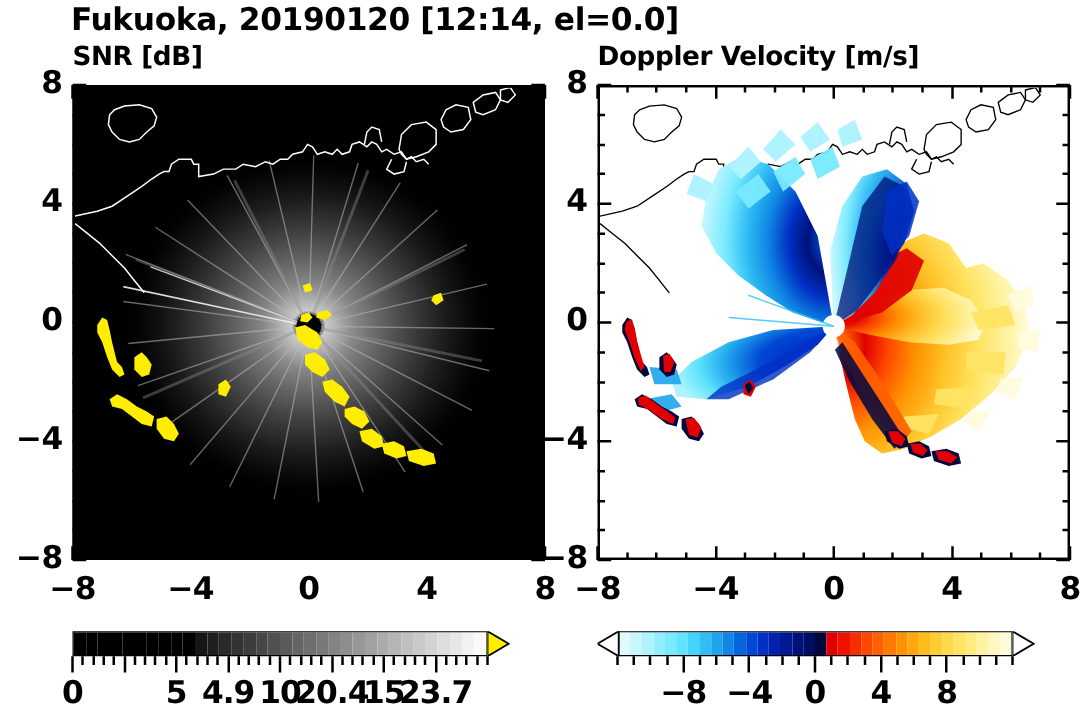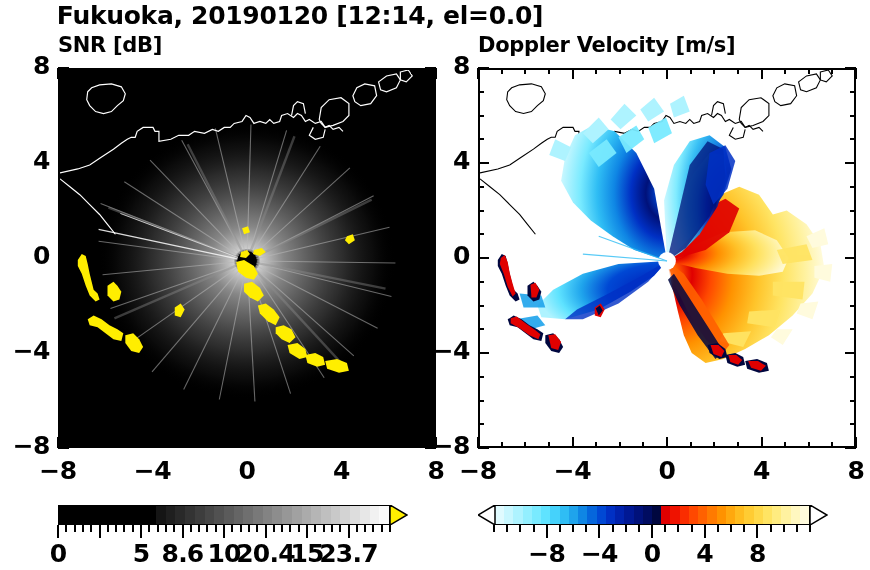--- a/index.html
+++ b/index.html
@@ -572,21 +572,21 @@
     <div class="cbtick" style="left: 330.9px; top: 525px; height: 7px;"></div>
     <div class="cbtick" style="left: 339.2px; top: 525px; height: 7px;"></div>
     <div class="cbtick" style="left: 347.5px; top: 525px; height: 13px;"></div>
     <div class="cbtick" style="left: 355.8px; top: 525px; height: 7px;"></div>
     <div class="cbtick" style="left: 364.1px; top: 525px; height: 7px;"></div>
     <div class="cbtick" style="left: 372.4px; top: 525px; height: 7px;"></div>
     <div class="cbtick" style="left: 380.7px; top: 525px; height: 7px;"></div>
     <div class="cbtick" style="left: 389px; top: 525px; height: 7px;"></div>
     <div class="cbar-ticklabel" style="left: 18px; top: 539px; width: 80px;">0</div>
     <div class="cbar-ticklabel" style="left: 101px; top: 539px; width: 80px;">5</div>
-    <div class="cbar-ticklabel" style="left: 142.5px; top: 539px; width: 80px;">8.6</div>
+    <div class="cbar-ticklabel" style="left: 142.5px; top: 539px; width: 80px;">4.9</div>
     <div class="cbar-ticklabel" style="left: 184px; top: 539px; width: 80px;">10</div>
     <div class="cbar-ticklabel" style="left: 225.5px; top: 539px; width: 80px;">20.4</div>
     <div class="cbar-ticklabel" style="left: 267px; top: 539px; width: 80px;">15</div>
     <div class="cbar-ticklabel" style="left: 308.5px; top: 539px; width: 80px;">23.7</div>
     <div class="cbar-wrap" id="doppler-colorbar-wrap" style="left: 478px; top: 505px; width: 348px;">
       <div class="cbar" style="left: 16px; width: 316px;">
         <div class="cseg" title="" style="background: rgb(224, 251, 255);"></div>
         <div class="cseg" title="" style="background: rgb(200, 247, 255);"></div>
         <div class="cseg" title="" style="background: rgb(174, 243, 255);"></div>
         <div class="cseg" title="" style="background: rgb(147, 239, 255);"></div>

